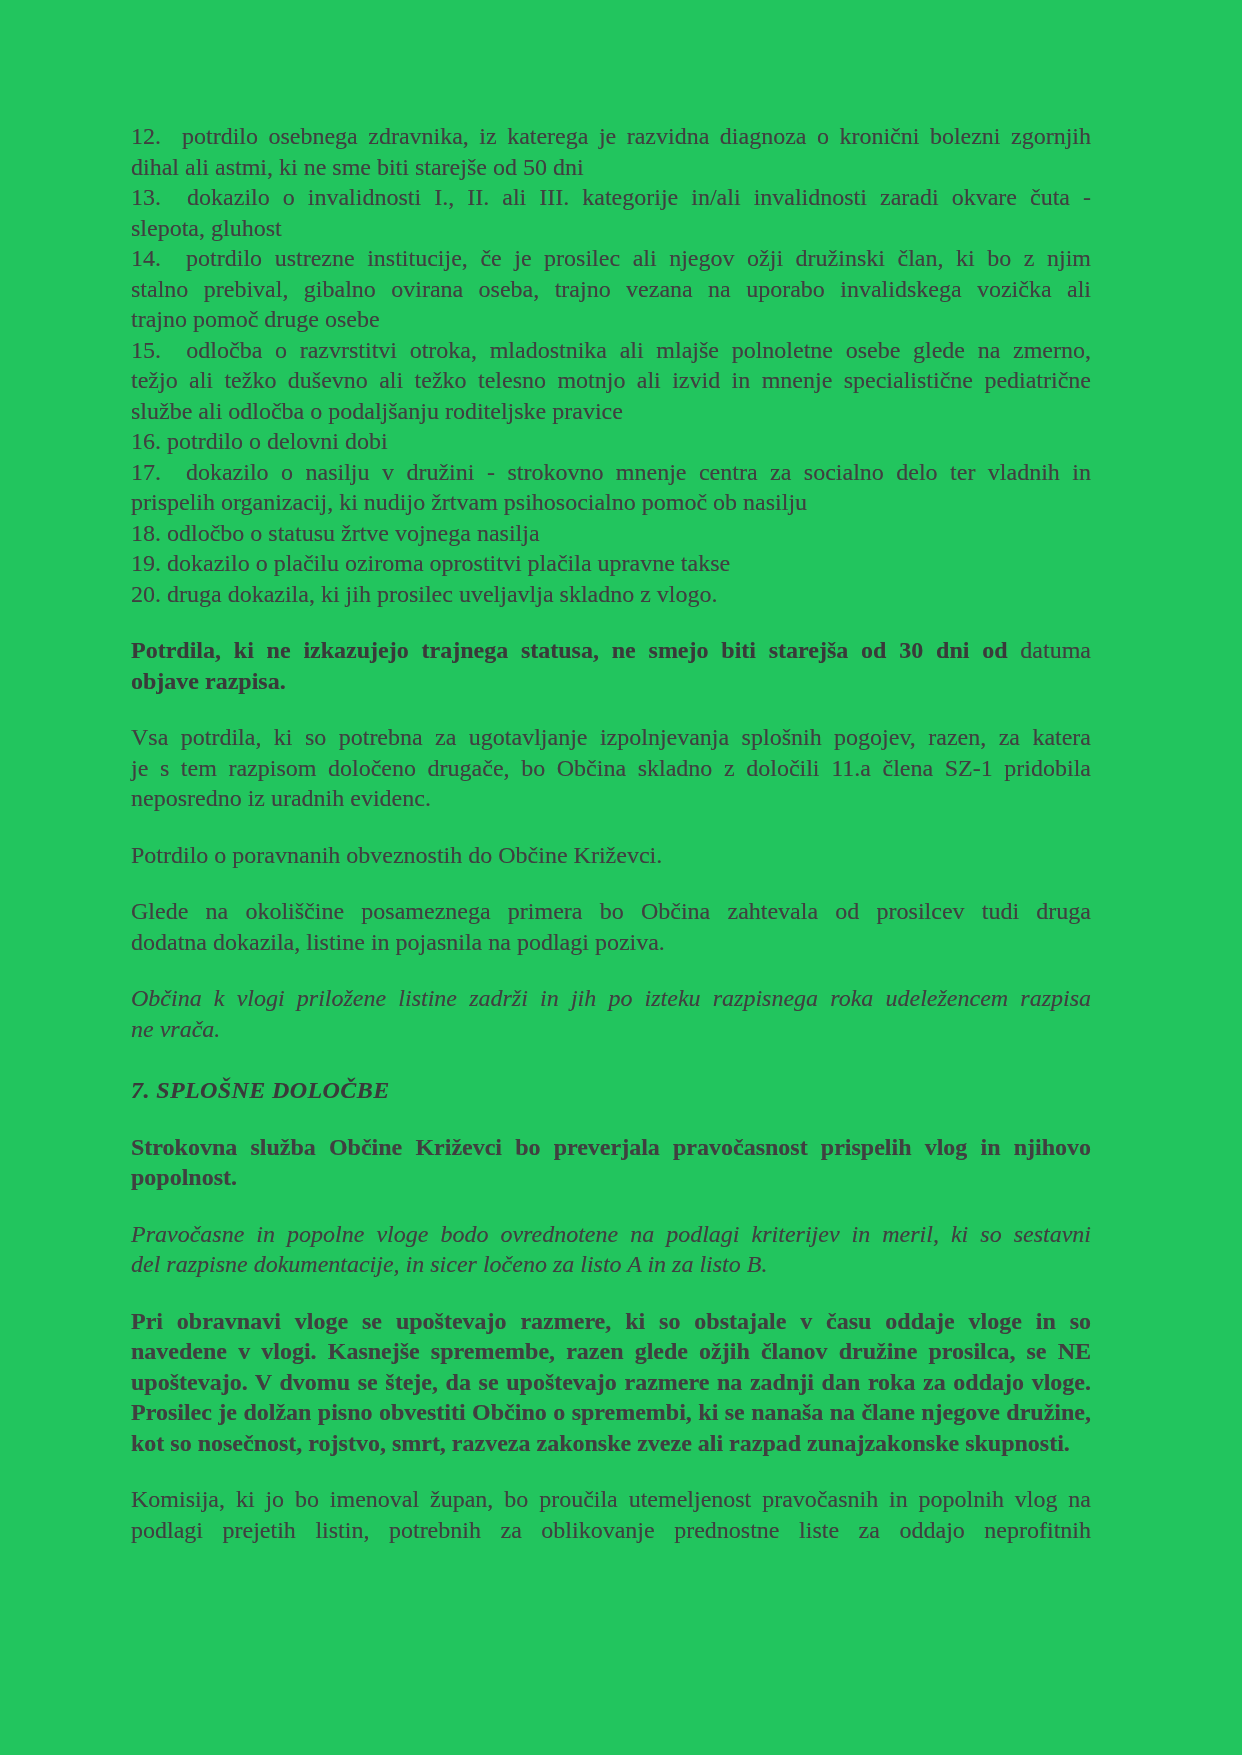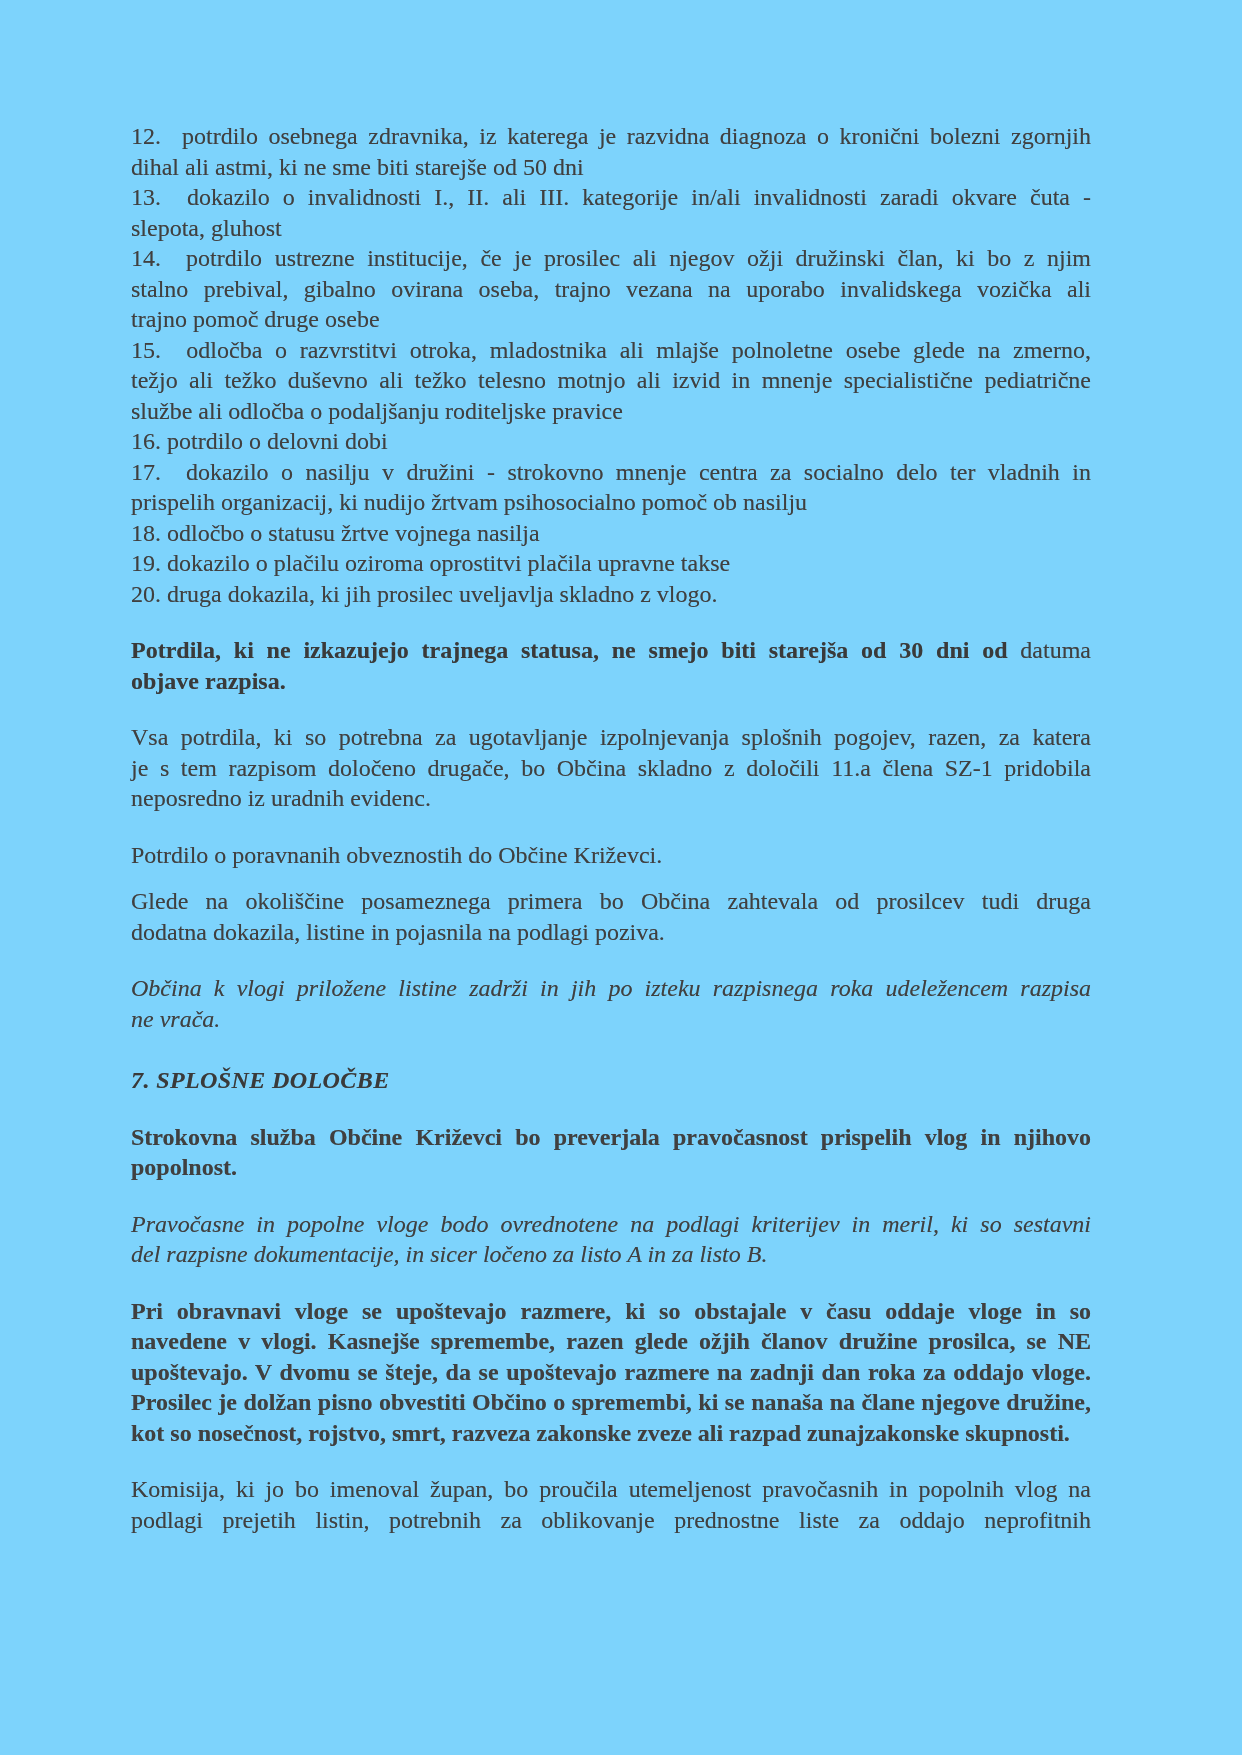--- a/index.html
+++ b/index.html
@@ -1,19 +1,19 @@
 <!DOCTYPE html>
 <html><head>
 <meta charset="utf-8">
 <style>
   html,body{margin:0;padding:0;background:#e8e8e8;}
   .page{
     position:relative;
     width:1242px;height:1755px;
-    background:#7dd3fc;
+    background:#22c55e;
     overflow:hidden;
     font-family:"Liberation Serif","DejaVu Serif",serif;
   }
   .doc{
     position:absolute;
     left:131px;top:121px;width:960px;
     color:#404040;
     font-size:24px;
     line-height:30.5px;
     text-shadow:0 0 0.6px rgba(70,70,70,0.45);
@@ -68,21 +68,21 @@
         <div class="line"><span class="b">objave razpisa.</span></div>
       </div>
       <div class="block" style="margin-top: 26px;">
         <div class="line just"><span>Vsa potrdila, ki so potrebna za ugotavljanje izpolnjevanja splošnih pogojev, razen, za katera</span></div>
         <div class="line just"><span>je s tem razpisom določeno drugače, bo Občina skladno z določili 11.a člena SZ-1 pridobila</span></div>
         <div class="line"><span>neposredno iz uradnih evidenc.</span></div>
       </div>
       <div class="block" style="margin-top: 26px;">
         <div class="line"><span>Potrdilo o poravnanih obveznostih do Občine Križevci.</span></div>
       </div>
-      <div class="block" style="margin-top: 16px;">
+      <div class="block" style="margin-top: 26px;">
         <div class="line just"><span>Glede na okoliščine posameznega primera bo Občina zahtevala od prosilcev tudi druga</span></div>
         <div class="line"><span>dodatna dokazila, listine in pojasnila na podlagi poziva.</span></div>
       </div>
       <div class="block" style="margin-top: 26px; font-style: italic;">
         <div class="line just"><span>Občina k vlogi priložene listine zadrži in jih po izteku razpisnega roka udeležencem razpisa</span></div>
         <div class="line"><span>ne vrača.</span></div>
       </div>
       <div class="block heading" style="margin-top: 31px; font-style: italic;">
         <div class="line"><span class="b">7. SPLOŠNE DOLOČBE</span></div>
       </div>

